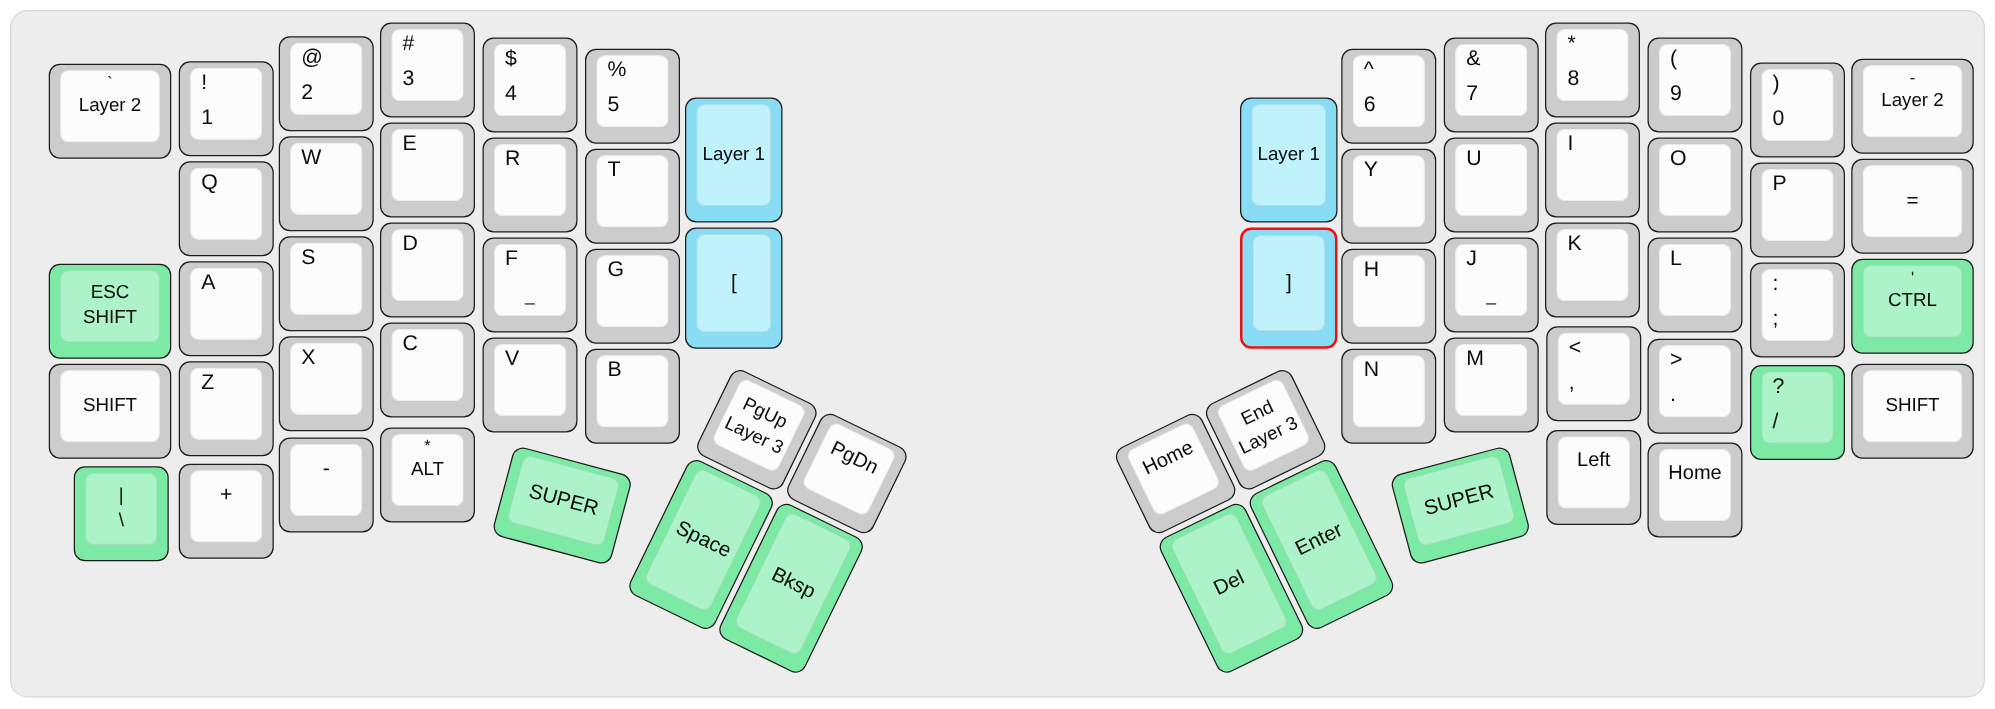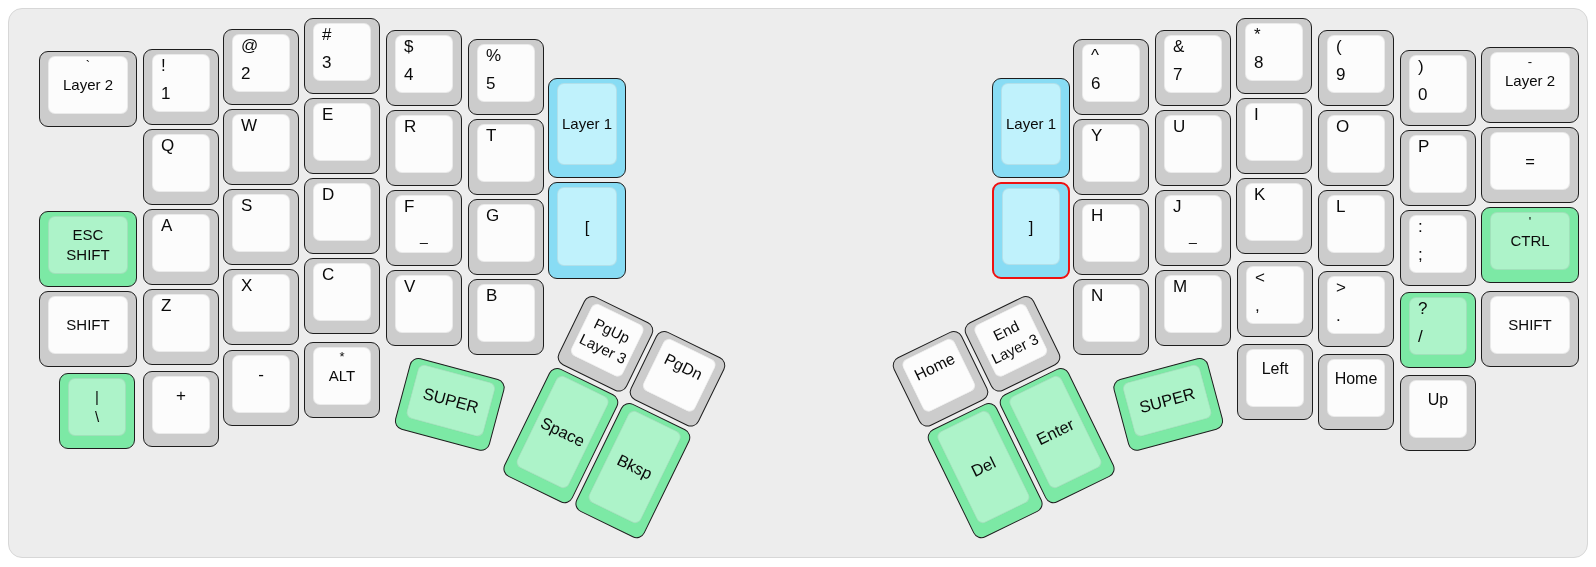--- a/index.html
+++ b/index.html
@@ -330,25 +330,20 @@
         <span class="lbl l-a">:</span>
         <span class="lbl l-b">;</span>
       </div>
     </div>
     <div class="key" style="left: 1391px; top: 283px; width: 76px; height: 76px; background: rgb(124, 233, 165);">
       <div class="cap" style="background: rgb(173, 243, 201);">
         <span class="lbl l-a">?</span>
         <span class="lbl l-b">/</span>
       </div>
     </div>
-    <div class="key" style="left: 1391px; top: 366px; width: 76px; height: 76px; background: rgb(204, 204, 204);">
-      <div class="cap" style="background: rgb(252, 252, 252);">
-        <span class="lbl l-ch">Up</span>
-      </div>
-    </div>
     <div class="key" style="left: 1472px; top: 38px; width: 98px; height: 76px; background: rgb(204, 204, 204);">
       <div class="cap" style="background: rgb(252, 252, 252);">
         <span class="lbl l-tc">-</span>
         <span class="lbl l-c">Layer 2</span>
       </div>
     </div>
     <div class="key" style="left: 1472px; top: 118px; width: 98px; height: 76px; background: rgb(204, 204, 204);">
       <div class="cap" style="background: rgb(252, 252, 252);">
         <span class="lbl l-cb">=</span>
       </div>

